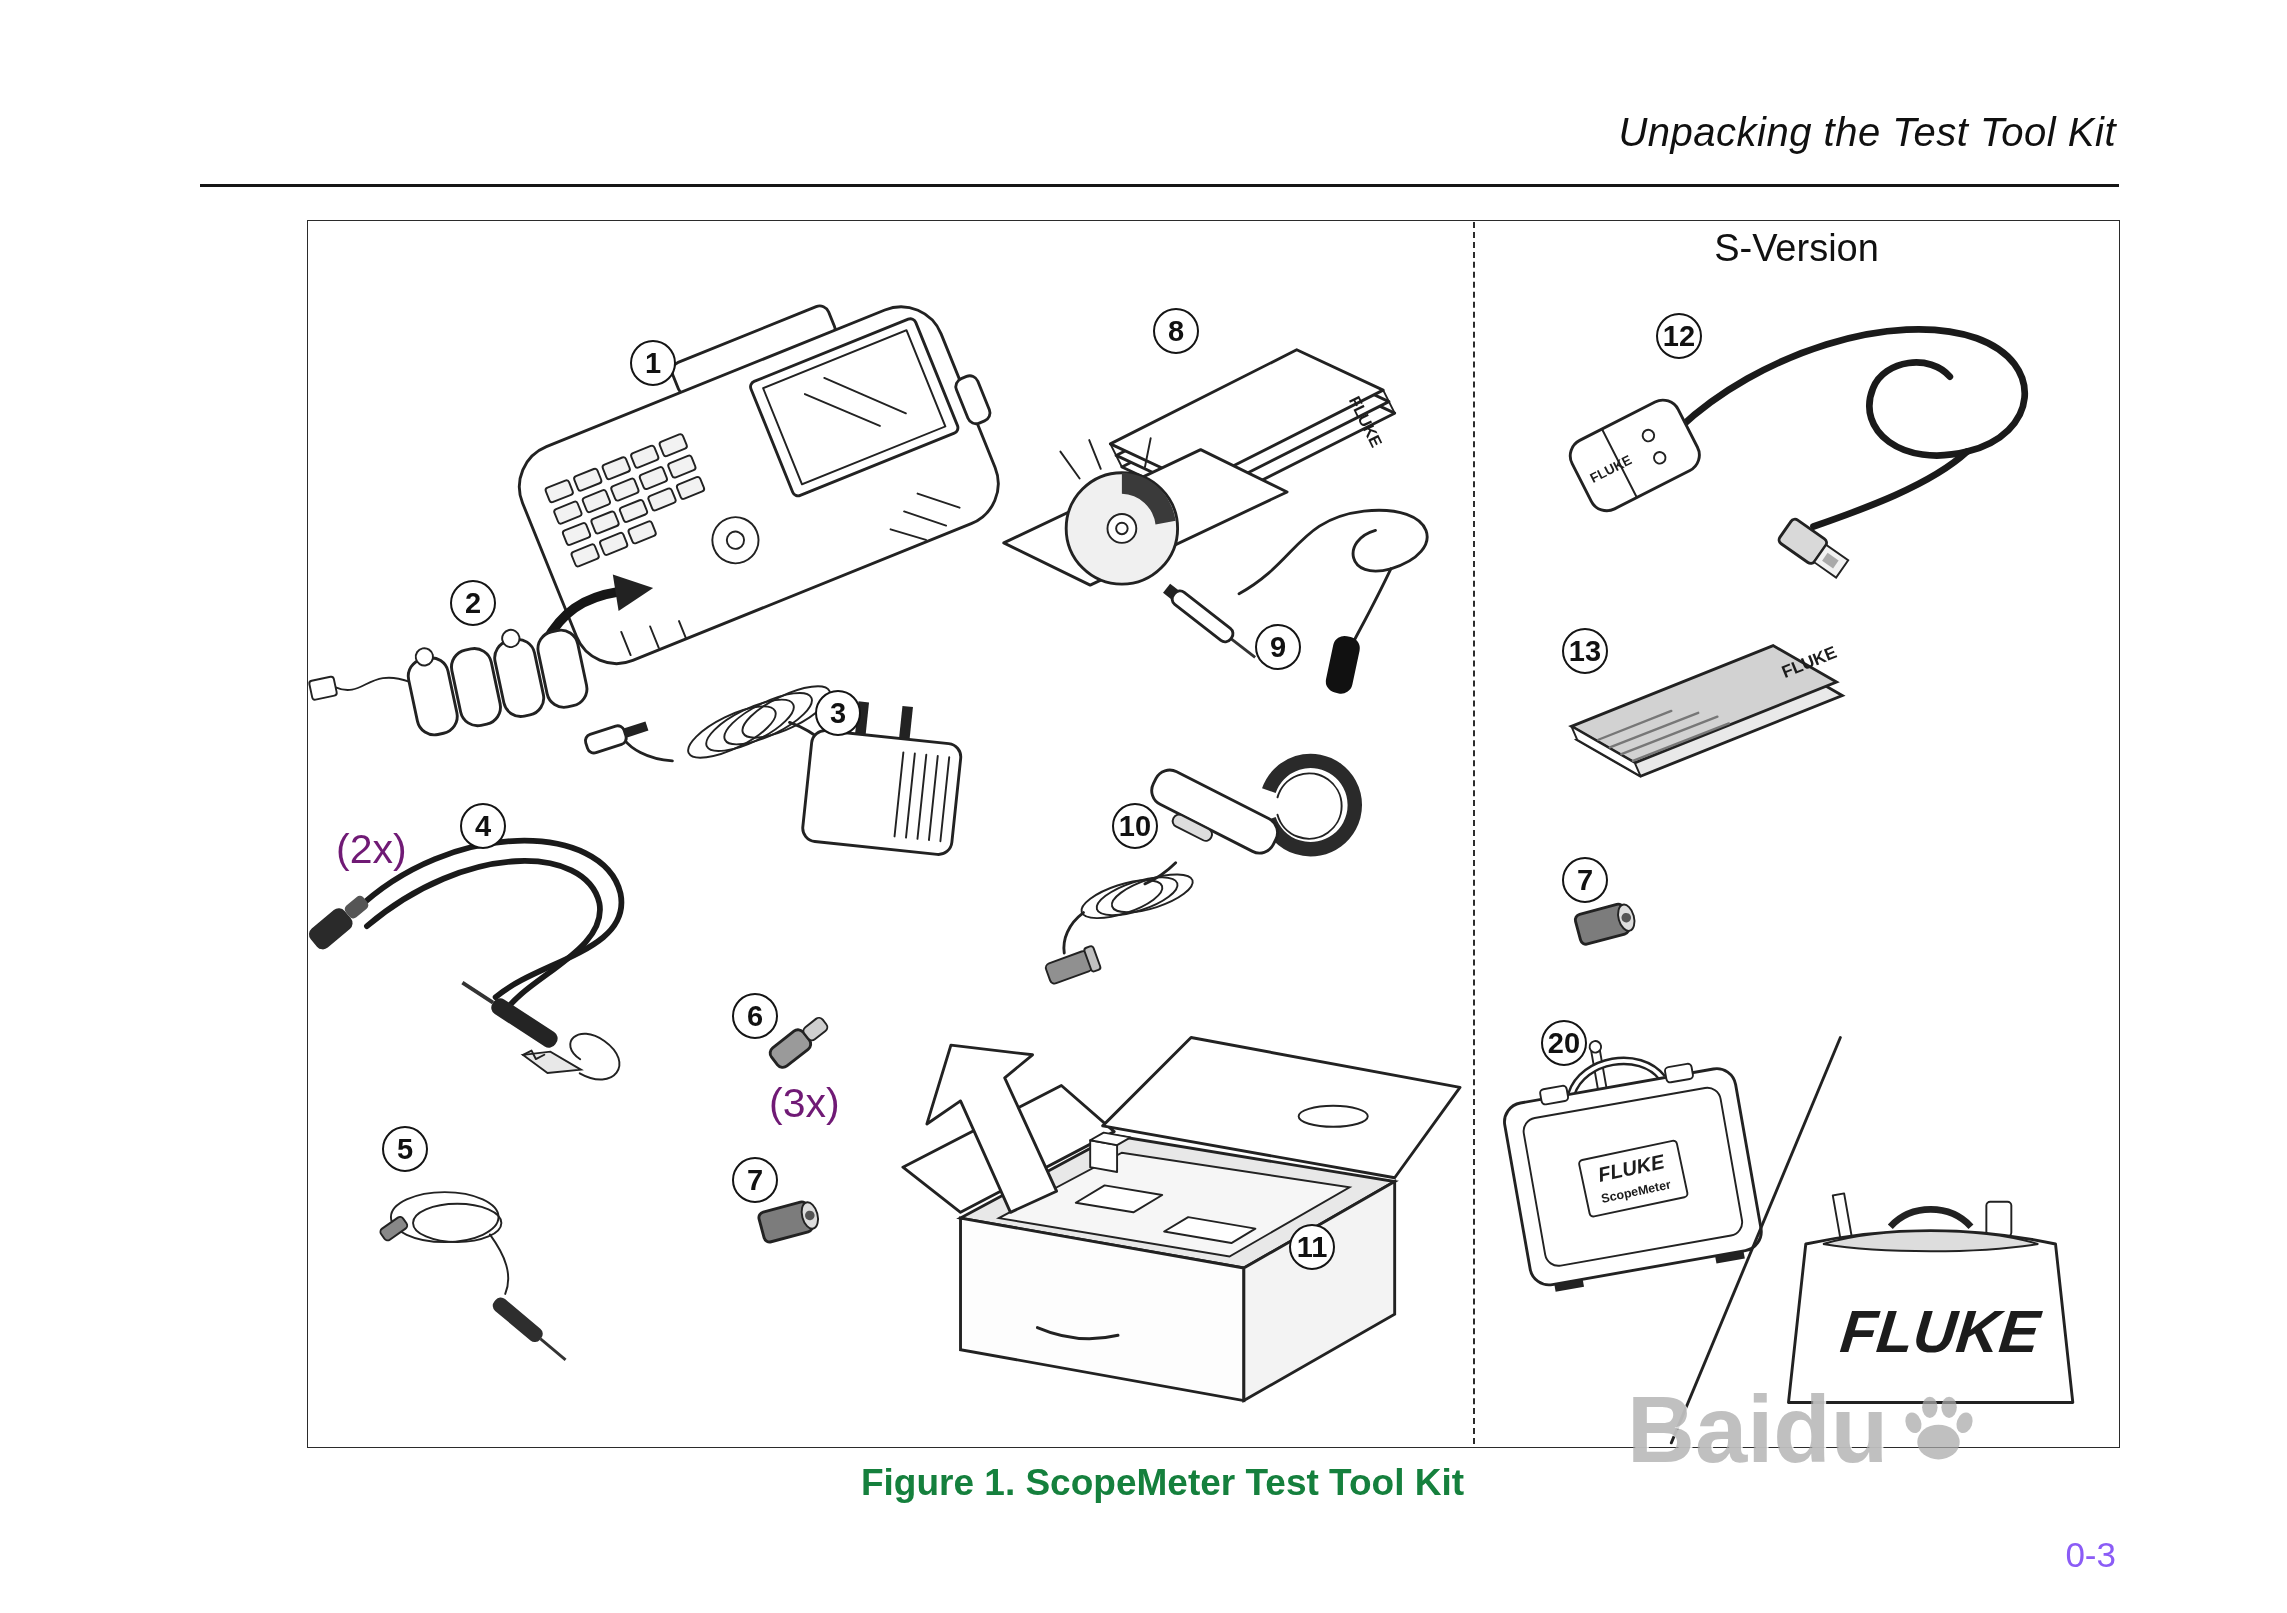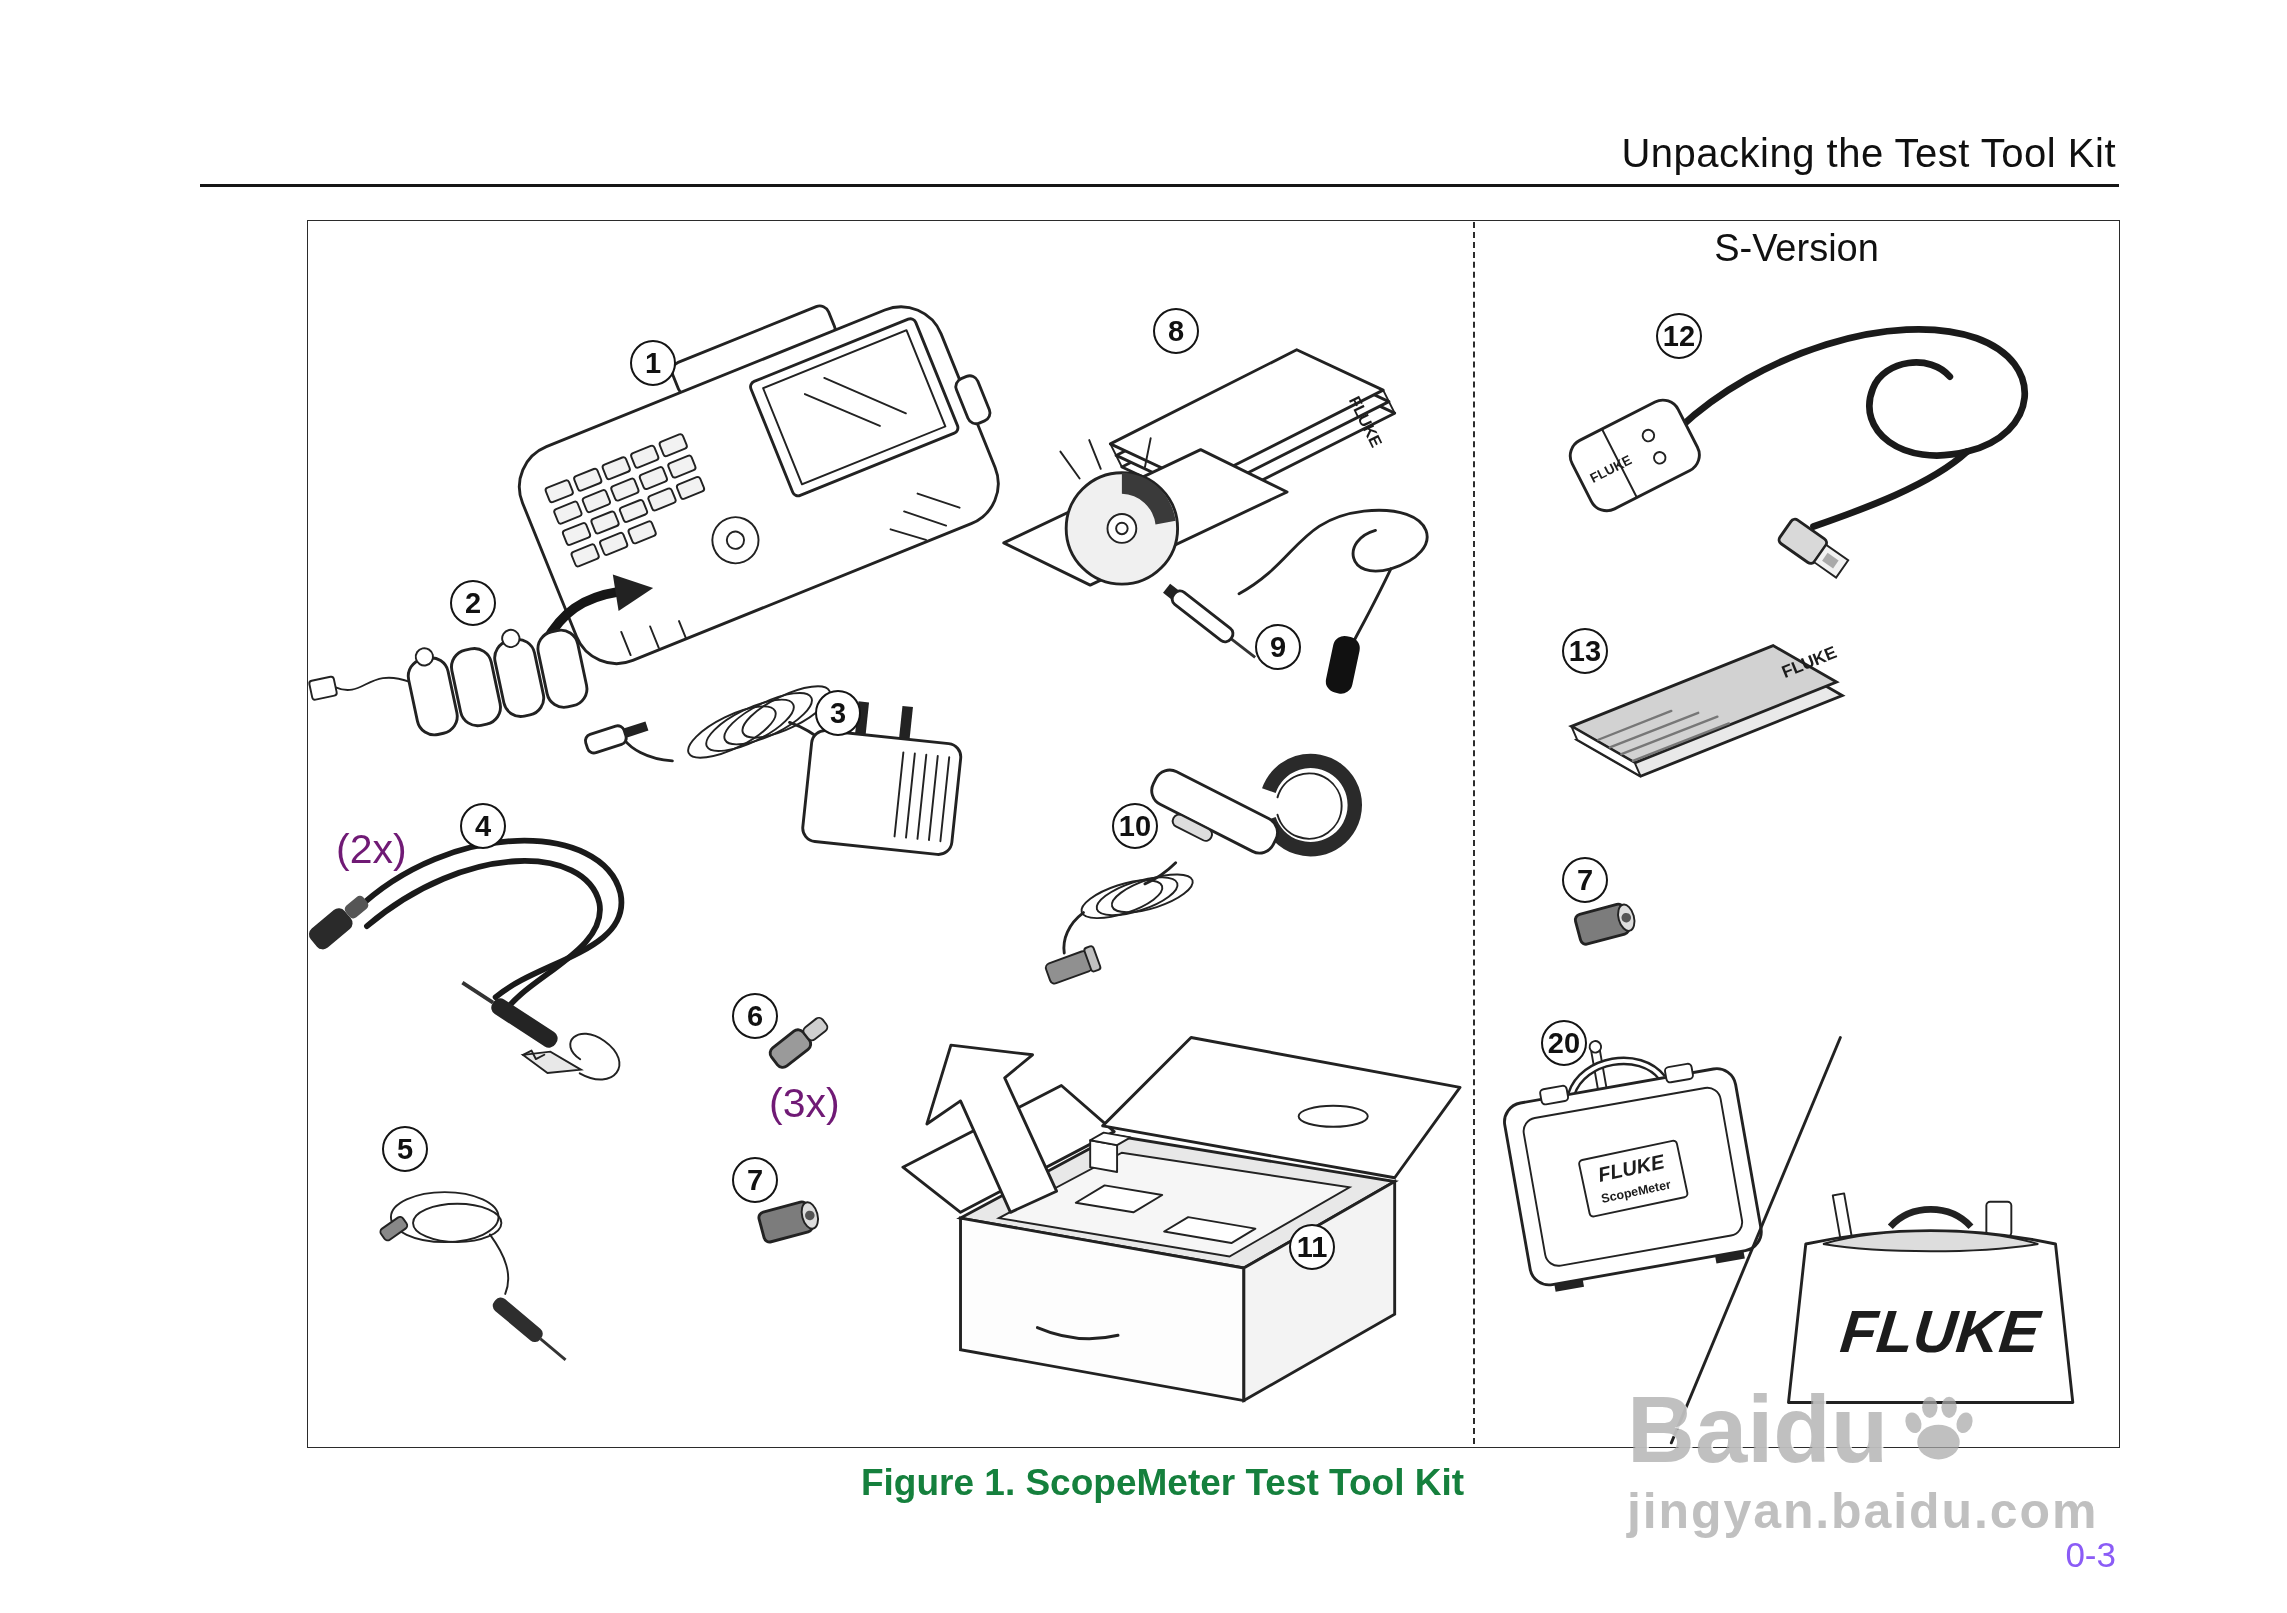--- a/index.html
+++ b/index.html
@@ -2,22 +2,22 @@
 <html><head>
 <meta charset="utf-8">
 <style>
   html,body{margin:0;padding:0;}
   body{
     width:2287px;height:1613px;position:relative;overflow:hidden;
     background:#ffffff;color:#111;
     font-family:"Liberation Sans",sans-serif;
   }
   .header-title{
-    position:absolute;top:131px;right:171px;
-    font-size:40px;color:#101010;letter-spacing:0.5px;
+    position:absolute;top:110px;right:171px;
+    font-size:40px;font-style:italic;color:#101010;letter-spacing:0.5px;
   }
   .header-rule{
     position:absolute;left:200px;top:184px;width:1919px;height:2.9px;background:#161616;
   }
   .figure-frame{
     position:absolute;left:307px;top:220px;width:1811px;height:1226px;
     border:1.9px solid #2b2b2b;background:transparent;
   }
   .s-divider{
     position:absolute;left:1473px;top:222px;height:1222px;width:0;
@@ -334,15 +334,14 @@
     <svg width="81" height="81" viewBox="0 0 84 84">
       <g fill="rgba(168,168,168,0.72)">
         <ellipse cx="42" cy="54" rx="22" ry="18"></ellipse>
         <ellipse cx="16" cy="34" rx="8" ry="11" transform="rotate(-20 16 34)"></ellipse>
         <ellipse cx="33" cy="18" rx="8" ry="11"></ellipse>
         <ellipse cx="53" cy="18" rx="8" ry="11"></ellipse>
         <ellipse cx="69" cy="34" rx="8" ry="11" transform="rotate(20 69 34)"></ellipse>
       </g>
     </svg>
   </div>
-  <div class="wm-line2">jingyan.baidu.com</div>
 </div>
 
 
 </body></html>

